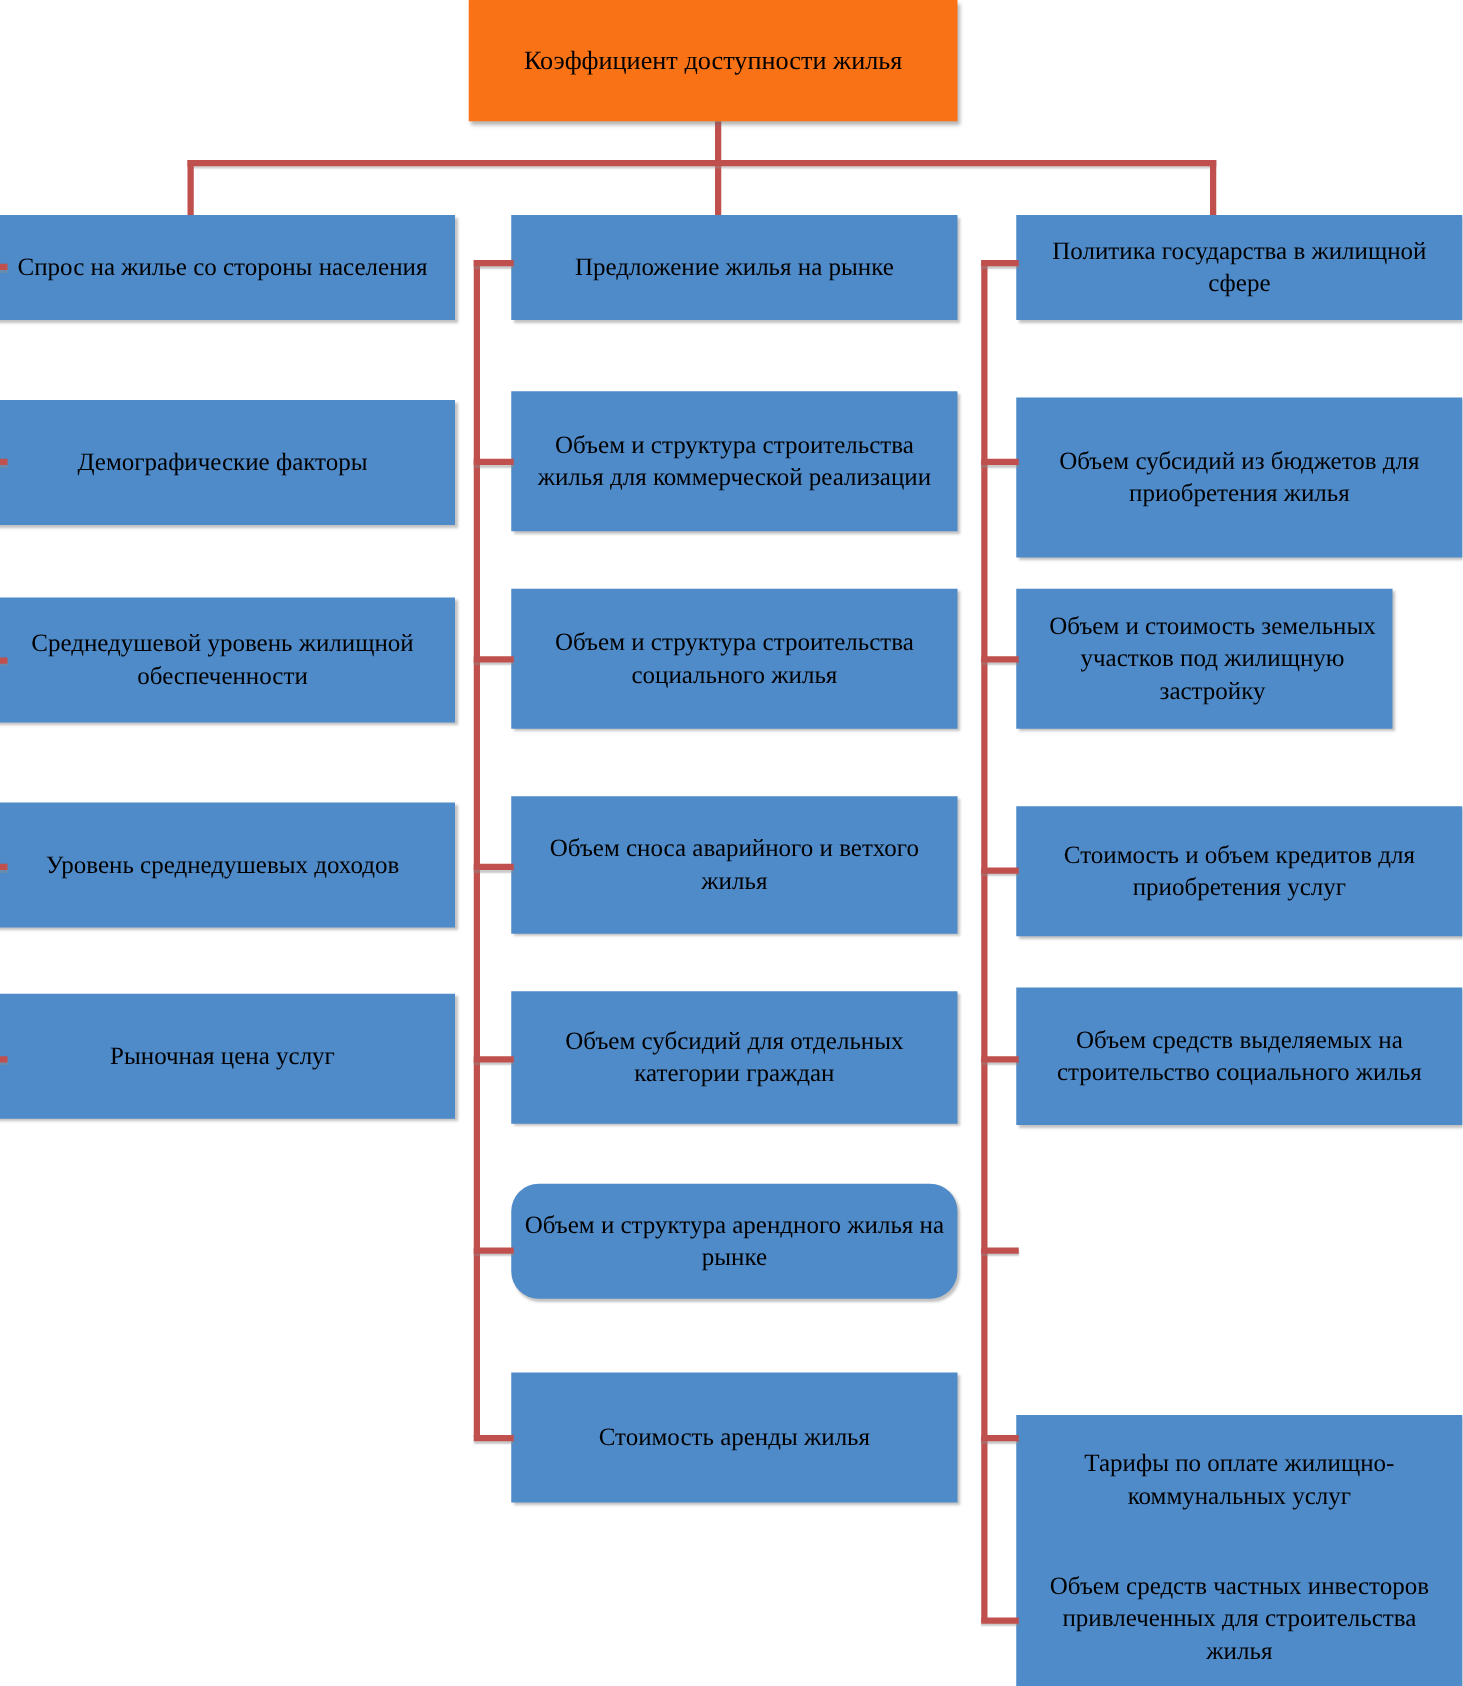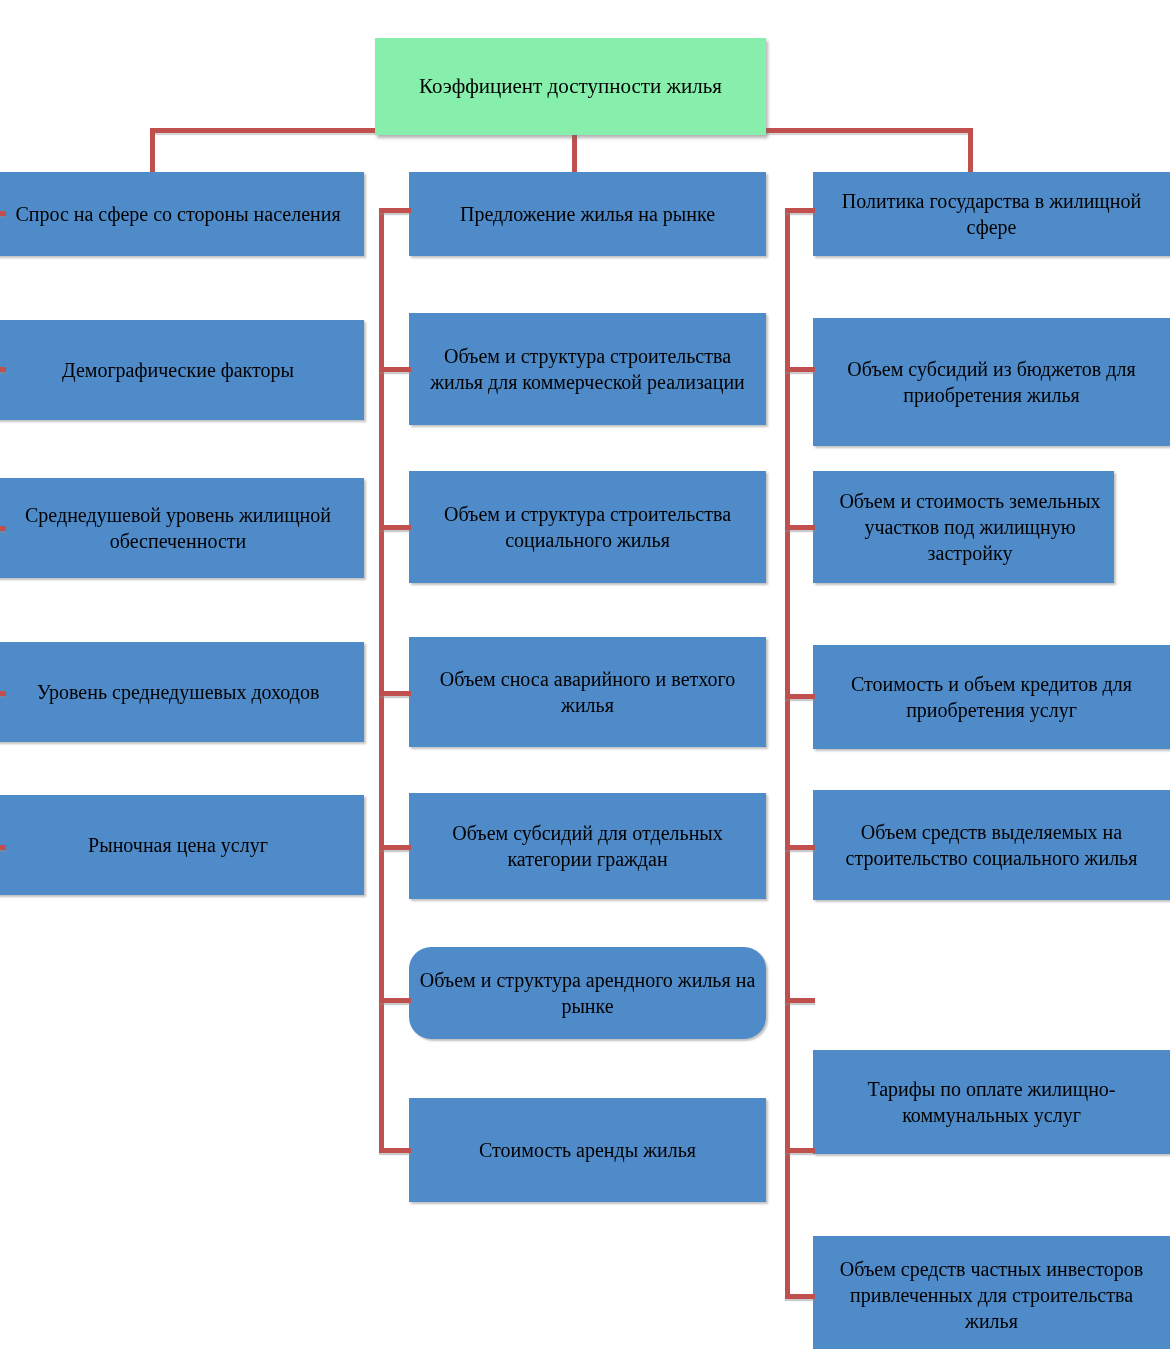--- a/index.html
+++ b/index.html
@@ -18,24 +18,23 @@
     display:flex;align-items:center;justify-content:center;
     text-align:center;
     color:#000000;
     line-height:1.30;
     padding:4px 10px;
     box-shadow:2px 2px 2px rgba(120,120,120,.45);
   }
   .node span{display:block;width:100%;}
 
   .root{
-    background:#86efac;
+    background:#f97316;
     font-size:21px;
     box-shadow:2px 3px 3px rgba(110,110,110,.5);
-    margin-top:38px;
   }
   .leaf{
     background:#4F8AC9;
     font-size:20px;
   }
 
   
   .ln{position:absolute;background:#C0504D;}
   .lv{width:5px;}
   .lh{height:5px;}
@@ -50,21 +49,21 @@
   <div class="ln lv" style="left:572px;top:97px;width:5px;height:110px;"></div>
   <div class="ln lh" style="left:150px;top:128px;width:823px;height:5px;box-shadow:0 2px 1px rgba(150,150,150,.4);"></div>
   <div class="ln lv" style="left:150px;top:128px;width:5px;height:80px;"></div>
   <div class="ln lv" style="left:968px;top:128px;width:5px;height:80px;"></div>
 
   <div class="node root" style="left:375px;top:0px;width:391px;height:97px;">
     <span>Коэффициент доступности жилья</span>
   </div>
 
   <div class="node leaf" style="left:-8px;top:172px;width:372px;height:84px;">
-    <span>Спрос на сфере со стороны населения</span>
+    <span>Спрос на жилье со стороны населения</span>
   </div>
   <div class="ln stub" style="left:-10px;top:211px;width:16px;"></div>
 
   <div class="node leaf" style="left:-8px;top:320px;width:372px;height:100px;">
     <span>Демографические факторы</span>
   </div>
   <div class="ln stub" style="left:-10px;top:367px;width:16px;"></div>
 
   <div class="node leaf" style="left:-8px;top:478px;width:372px;height:100px;">
     <span>Среднедушевой уровень жилищной обеспеченности</span>
@@ -140,21 +139,21 @@
   </div>
   <div class="ln stub" style="left:785px;top:694px;width:30px;"></div>
 
   <div class="node leaf" style="left:813px;top:790px;width:357px;height:110px;">
     <span>Объем средств выделяемых на строительство социального жилья</span>
   </div>
   <div class="ln stub" style="left:785px;top:845px;width:30px;"></div>
 
   <div class="ln stub" style="left:785px;top:998px;width:30px;"></div>
 
-  <div class="node leaf" style="left:813px;top:1050px;width:357px;height:104px;">
+  <div class="node leaf" style="left:813px;top:1132px;width:357px;height:104px;">
     <span>Тарифы по оплате жилищно-коммунальных услуг</span>
   </div>
   <div class="ln stub" style="left:785px;top:1148px;width:30px;"></div>
 
   <div class="node leaf" style="left:813px;top:1236px;width:357px;height:118px;">
     <span>Объем средств частных инвесторов привлеченных для строительства жилья</span>
   </div>
   <div class="ln stub" style="left:785px;top:1294px;width:30px;"></div>
 
 </div>

